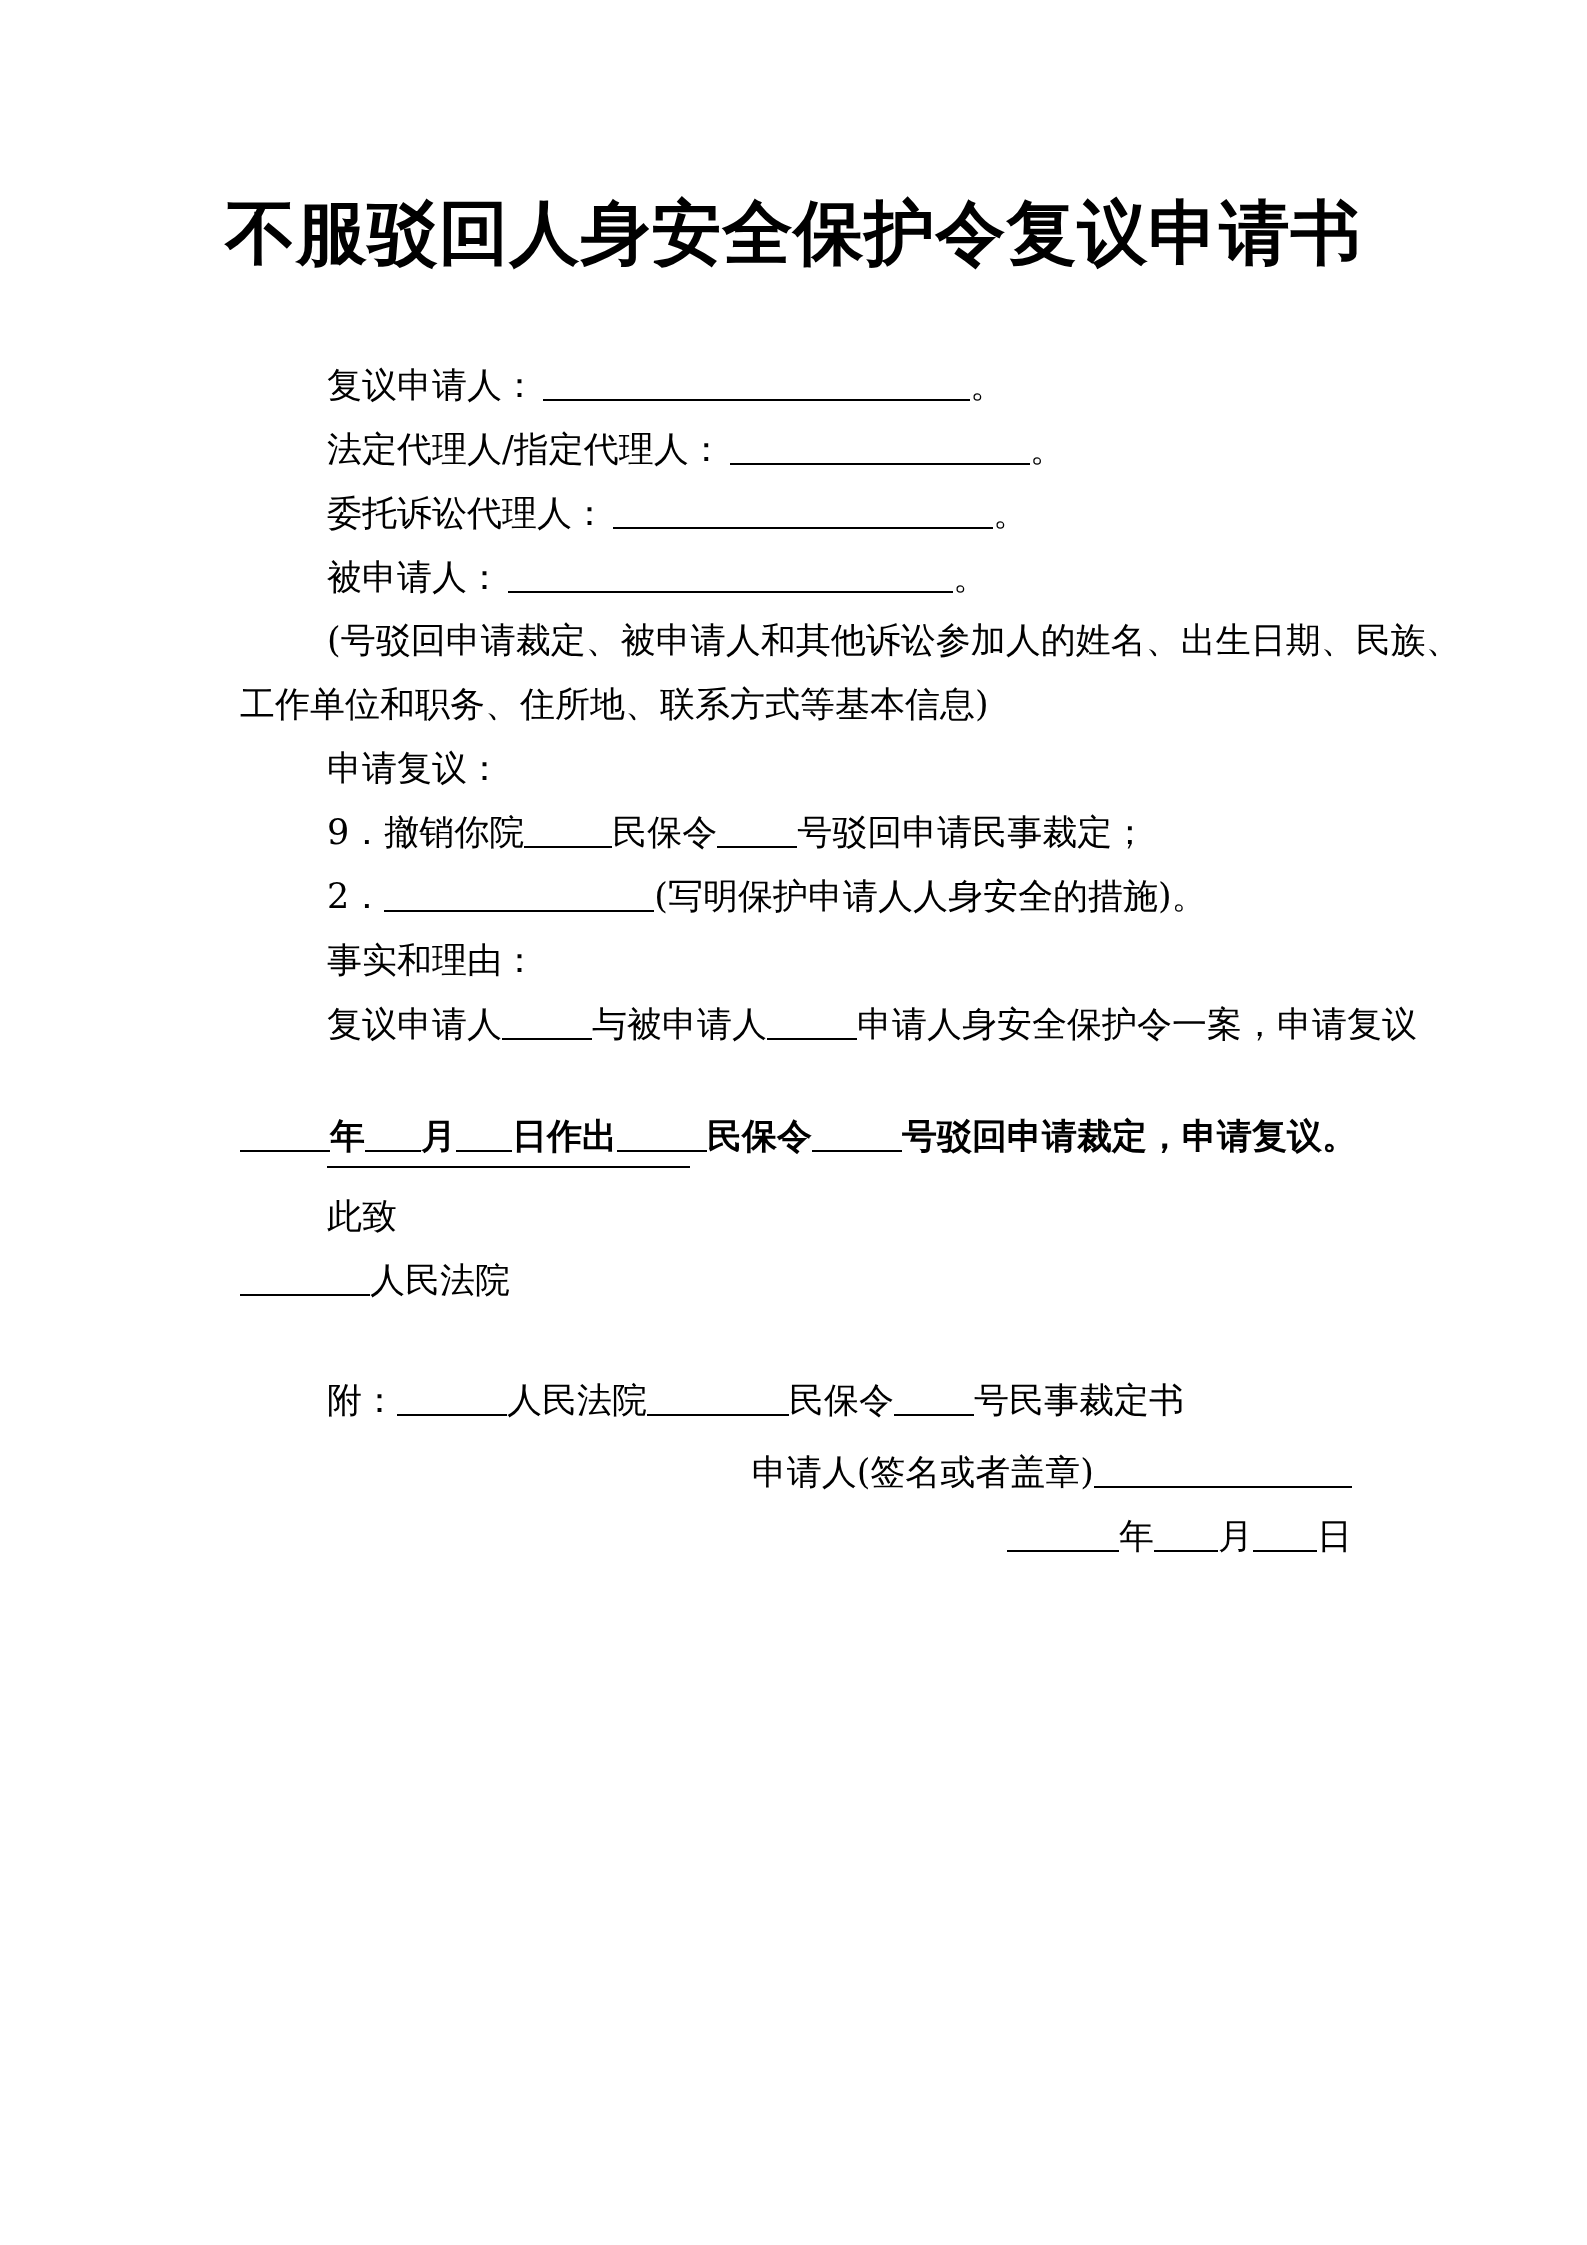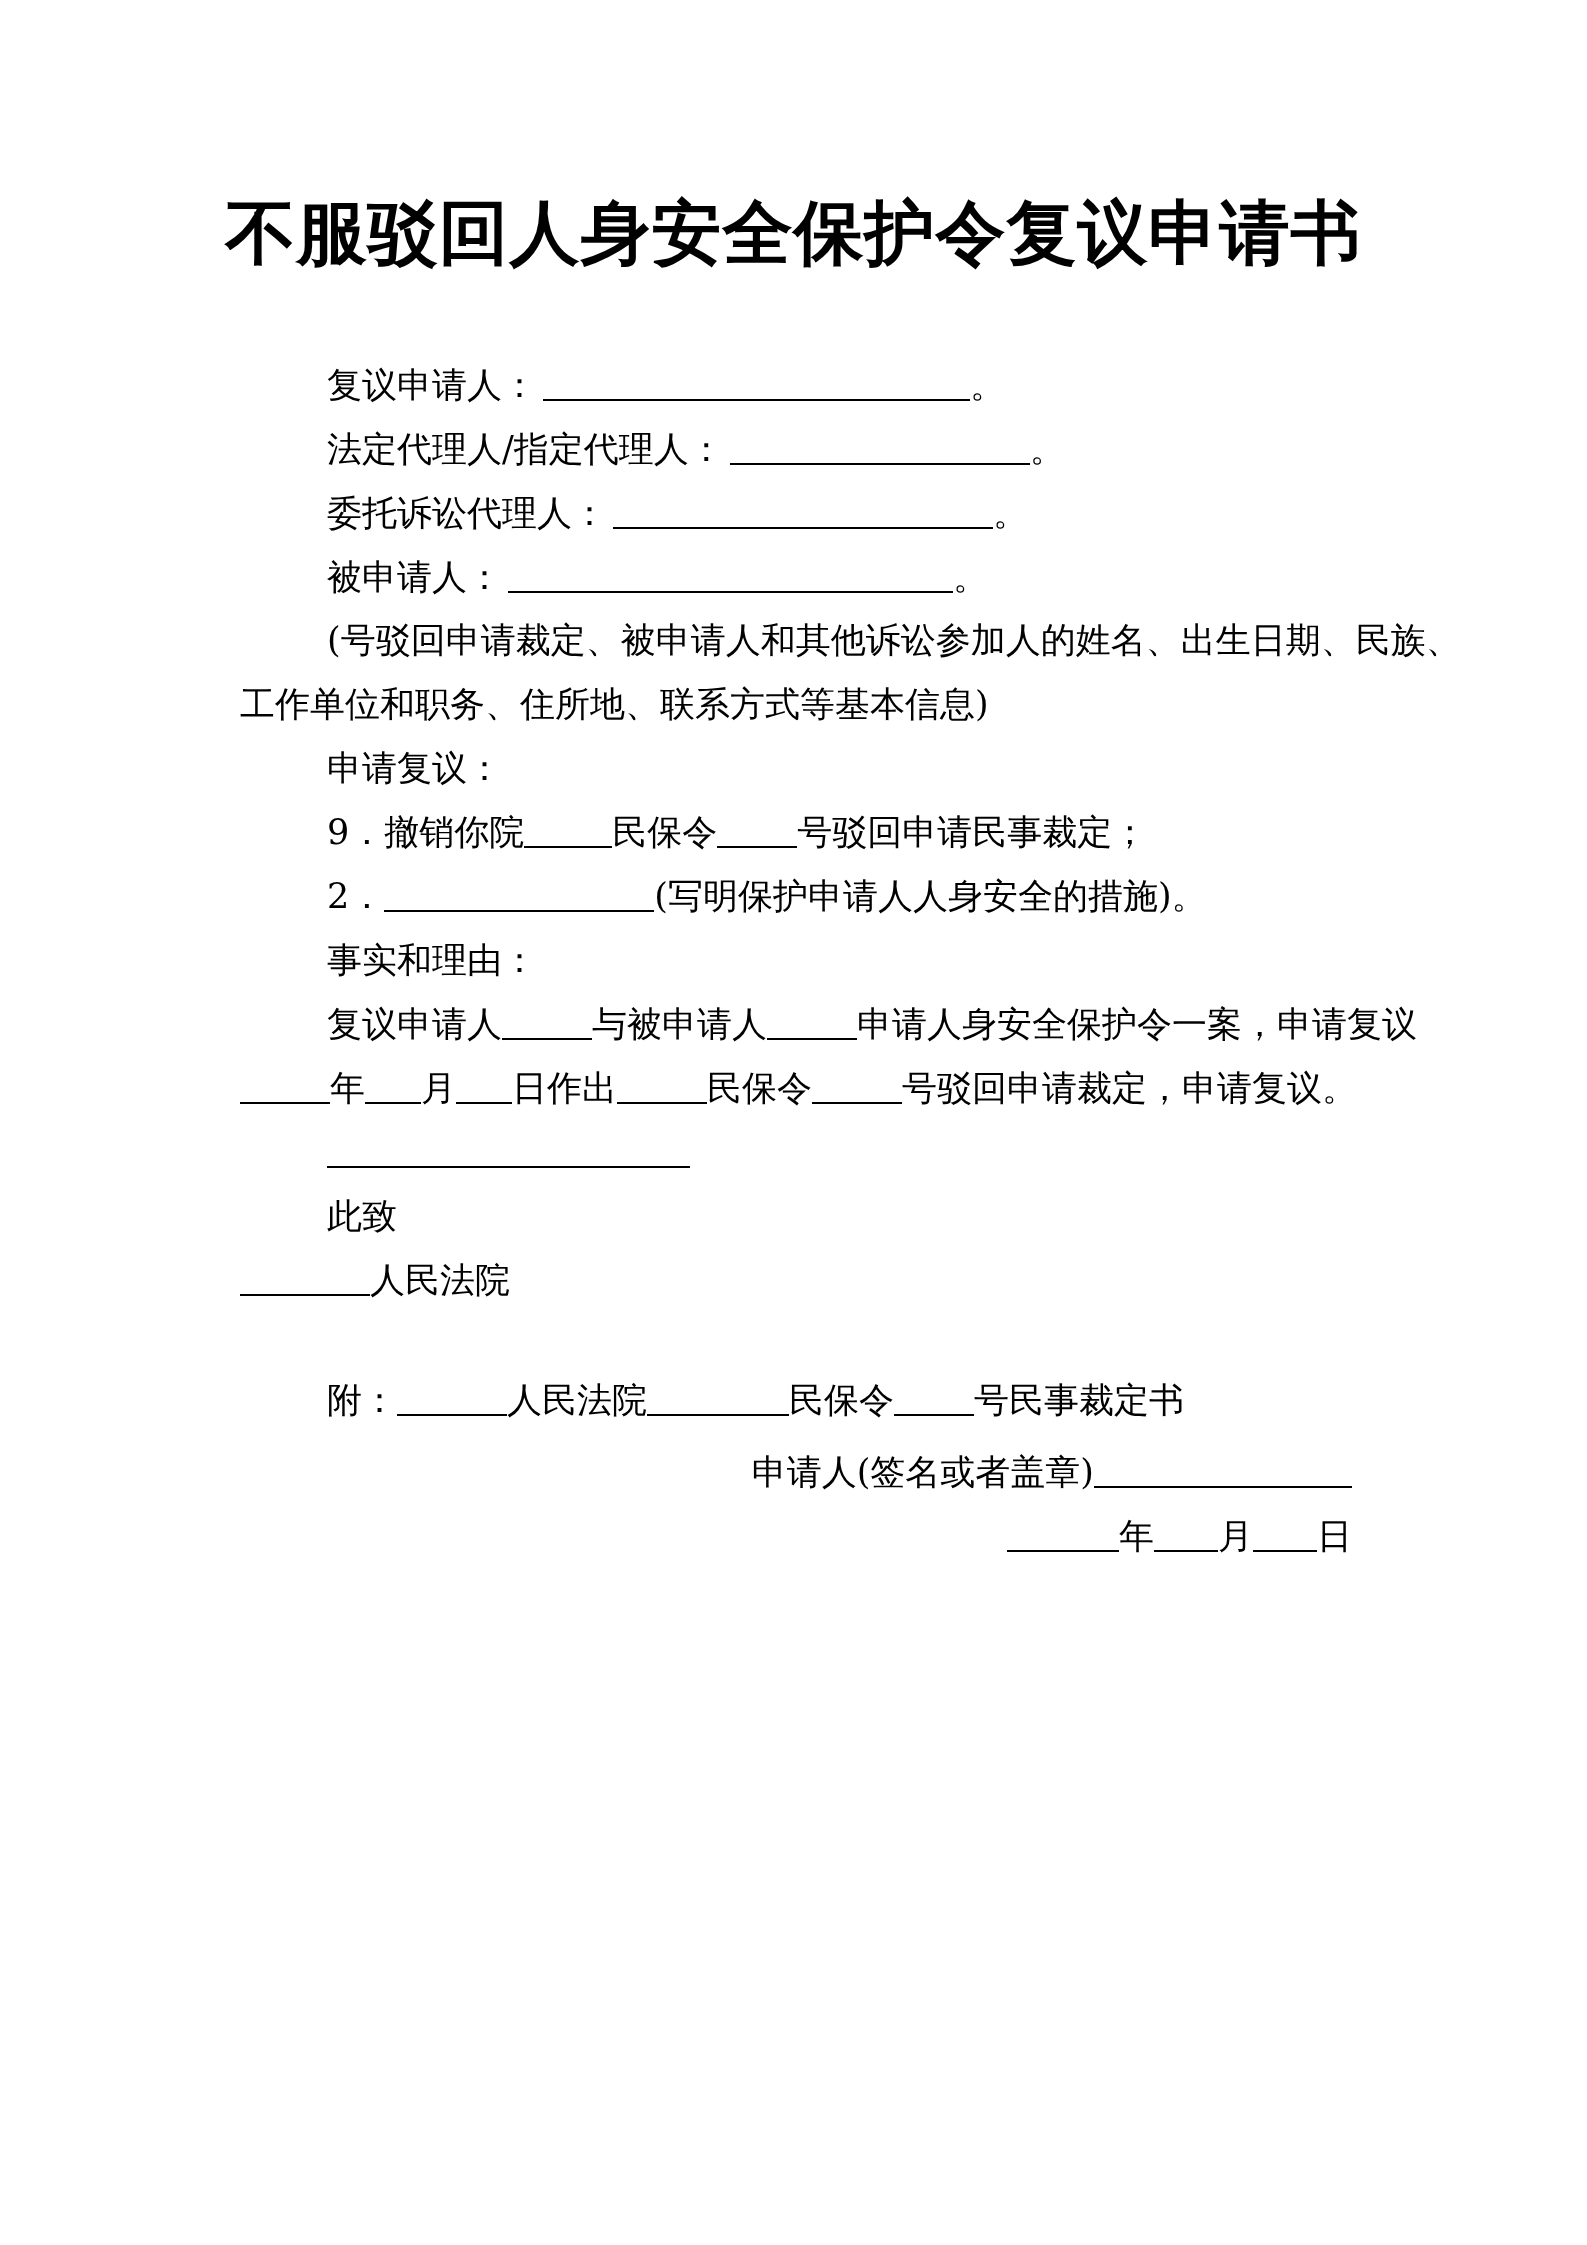--- a/index.html
+++ b/index.html
@@ -40,21 +40,21 @@
   <span>9．撤销你院</span><span class="blank" style="width:88px;"></span><span>民保令</span><span class="blank" style="width:80px;"></span><span>号驳回申请民事裁定；</span>
 </div>
 <div class="line ind" style="top:876px;">
   <span>2．</span><span class="blank" style="width:270px;"></span><span>(写明保护申请人人身安全的措施)。</span>
 </div>
 
 <div class="line ind" style="top:940px;">事实和理由：</div>
 <div class="line ind" style="top:1004px;">
   <span>复议申请人</span><span class="blank" style="width:90px;"></span><span>与被申请人</span><span class="blank" style="width:90px;"></span><span>申请人身安全保护令一案，申请复议</span>
 </div>
-<div class="line" style="top:1068px;">
+<div class="line" style="top:1116px;font-weight:bold;">
   <span class="blank" style="width:90px;"></span><span>年</span><span class="blank" style="width:56px;"></span><span>月</span><span class="blank" style="width:56px;"></span><span>日作出</span><span class="blank" style="width:90px;"></span><span>民保令</span><span class="blank" style="width:90px;"></span><span>号驳回申请裁定，申请复议。</span>
 </div>
 <div class="line ind" style="top:1132px;">
   <span class="blank" style="width:363px;"></span>
 </div>
 
 <div class="line ind" style="top:1196px;">此致</div>
 <div class="line" style="top:1260px;">
   <span class="blank" style="width:130px;"></span><span>人民法院</span>
 </div>

